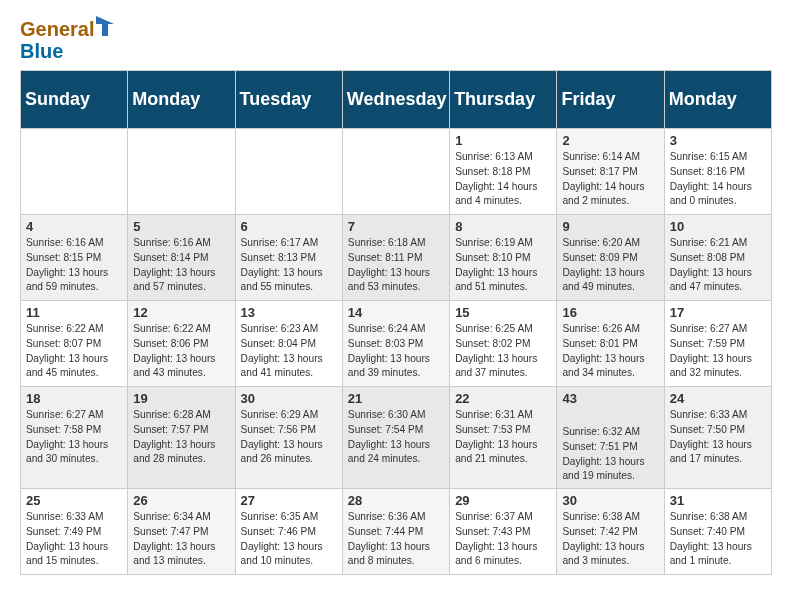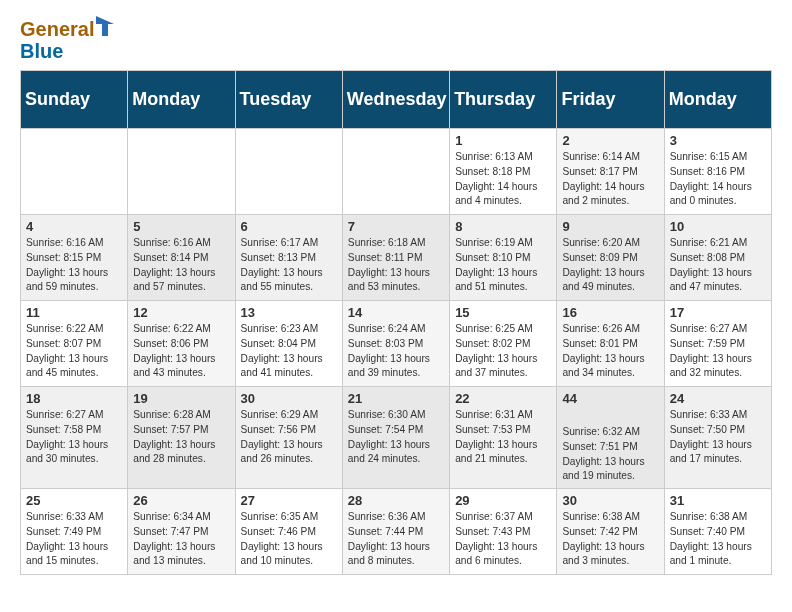--- a/index.html
+++ b/index.html
@@ -275,21 +275,21 @@
 and 24 minutes.</div>
         </td>
         <td>
           <span class="day-number">22</span>
           <div class="day-info" style="white-space: pre-line;">Sunrise: 6:31 AM
 Sunset: 7:53 PM
 Daylight: 13 hours
 and 21 minutes.</div>
         </td>
         <td>
-          <span class="day-number">44</span>
+          <span class="day-number">43</span>
           <div class="day-info" style="white-space: pre-line; margin-top: 19px;">Sunrise: 6:32 AM
 Sunset: 7:51 PM
 Daylight: 13 hours
 and 19 minutes.</div>
         </td>
         <td>
           <span class="day-number">24</span>
           <div class="day-info" style="white-space: pre-line;">Sunrise: 6:33 AM
 Sunset: 7:50 PM
 Daylight: 13 hours

